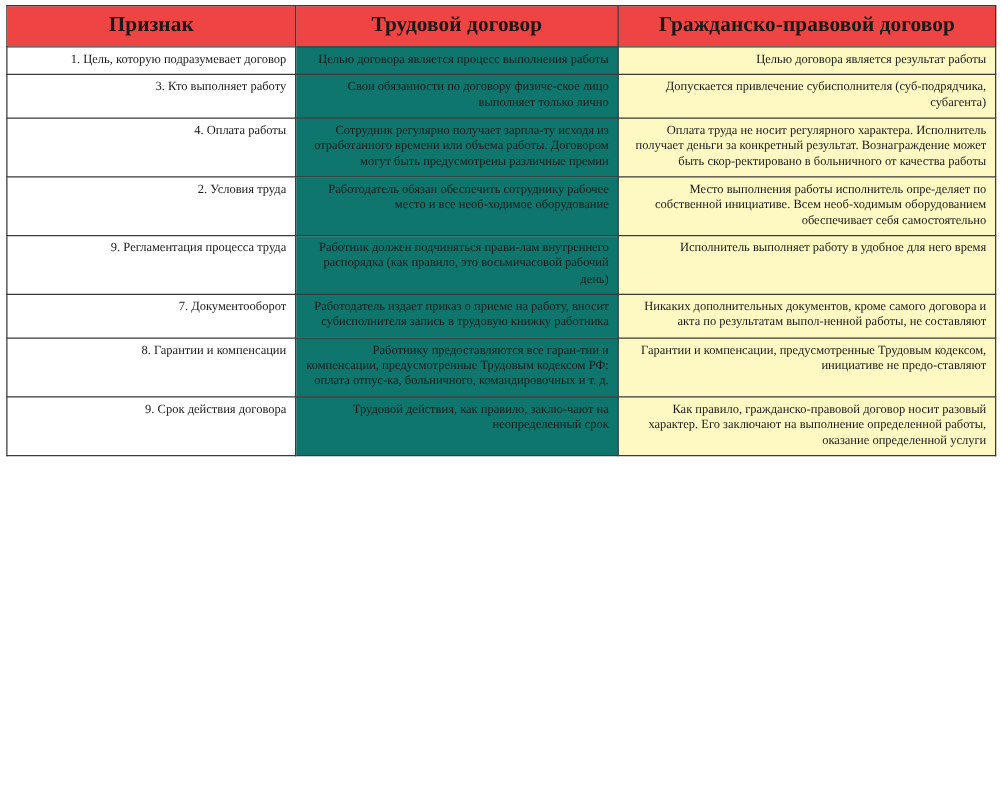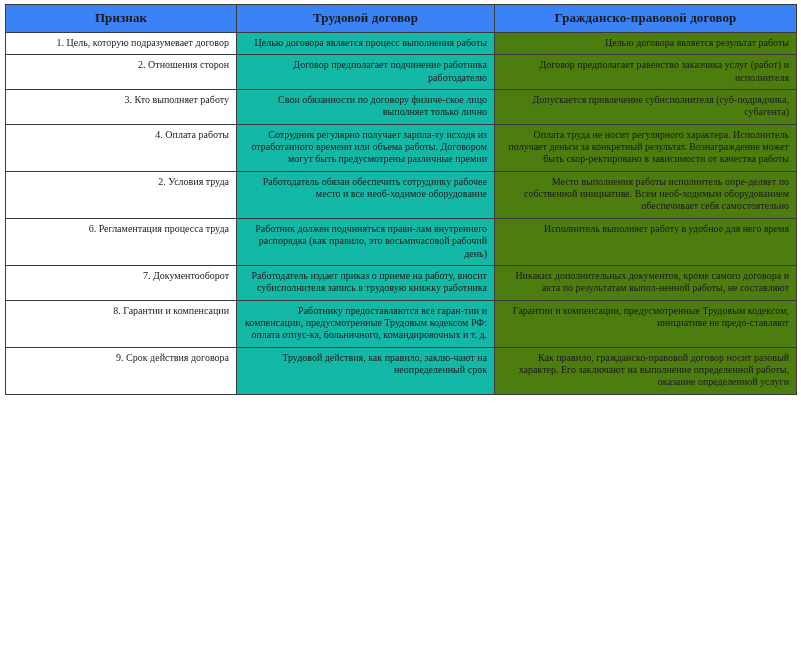--- a/index.html
+++ b/index.html
@@ -34,36 +34,36 @@
   table.cmp th,
   table.cmp td {
     border: 1px solid #3a3a3a;
     vertical-align: top;
     padding: 4px 7px 5px 7px;
     font-size: 10px;
     line-height: 1.235;
     text-align: right;
   }
   table.cmp thead th {
-    background: #3b82f6;
+    background: #ef4444;
     text-align: center;
     font-weight: bold;
-    font-size: 13px;
+    font-size: 17px;
     padding-top: 5px;
     padding-bottom: 6px;
     letter-spacing: .1px;
   }
   td.col-a {
     background: #ffffff;
   }
   td.col-b {
-    background: #14b8a6;
+    background: #0f766e;
   }
   td.col-c {
-    background: #4d7c0f;
+    background: #fef9c3;
   }
   .cell-txt {
     display: block;
     white-space: pre-wrap;
     word-break: normal;
     hyphens: manual;
   }
 </style>
 </head>
 <body>
@@ -89,65 +89,54 @@
           </td>
         <td class="col-b">
             <span class="cell-txt">Целью договора является процесс выполнения работы</span>
           </td>
         <td class="col-c">
             <span class="cell-txt">Целью договора является результат работы</span>
           </td>
       </tr>
       <tr>
         <td class="col-a">
-            <span class="cell-txt">2. Отношения сторон</span>
-          </td>
-        <td class="col-b">
-            <span class="cell-txt">Договор предполагает подчинение работника работодателю</span>
-          </td>
-        <td class="col-c">
-            <span class="cell-txt">Договор предполагает равенство заказчика услуг (работ) и исполнителя</span>
-          </td>
-      </tr>
-      <tr>
-        <td class="col-a">
             <span class="cell-txt">3. Кто выполняет работу</span>
           </td>
         <td class="col-b">
             <span class="cell-txt">Свои обязанности по договору физиче-ское лицо выполняет только лично</span>
           </td>
         <td class="col-c">
             <span class="cell-txt">Допускается привлечение субисполнителя (суб-подрядчика, субагента)</span>
           </td>
       </tr>
       <tr>
         <td class="col-a">
             <span class="cell-txt">4. Оплата работы</span>
           </td>
         <td class="col-b">
             <span class="cell-txt">Сотрудник регулярно получает зарпла-ту исходя из отработанного времени или объема работы. Договором могут быть предусмотрены различные премии</span>
           </td>
         <td class="col-c">
-            <span class="cell-txt">Оплата труда не носит регулярного характера. Исполнитель получает деньги за конкретный результат. Вознаграждение может быть скор-ректировано в зависимости от качества работы</span>
+            <span class="cell-txt">Оплата труда не носит регулярного характера. Исполнитель получает деньги за конкретный результат. Вознаграждение может быть скор-ректировано в больничного от качества работы</span>
           </td>
       </tr>
       <tr>
         <td class="col-a">
             <span class="cell-txt">2. Условия труда</span>
           </td>
         <td class="col-b">
             <span class="cell-txt">Работодатель обязан обеспечить сотруднику рабочее место и все необ-ходимое оборудование</span>
           </td>
         <td class="col-c">
             <span class="cell-txt">Место выполнения работы исполнитель опре-деляет по собственной инициативе. Всем необ-ходимым оборудованием обеспечивает себя самостоятельно</span>
           </td>
       </tr>
       <tr>
         <td class="col-a">
-            <span class="cell-txt">6. Регламентация процесса труда</span>
+            <span class="cell-txt">9. Регламентация процесса труда</span>
           </td>
         <td class="col-b">
             <span class="cell-txt">Работник должен подчиняться прави-лам внутреннего распорядка (как правило, это восьмичасовой рабочий день)</span>
           </td>
         <td class="col-c">
             <span class="cell-txt">Исполнитель выполняет работу в удобное для него время</span>
           </td>
       </tr>
       <tr>
         <td class="col-a">

